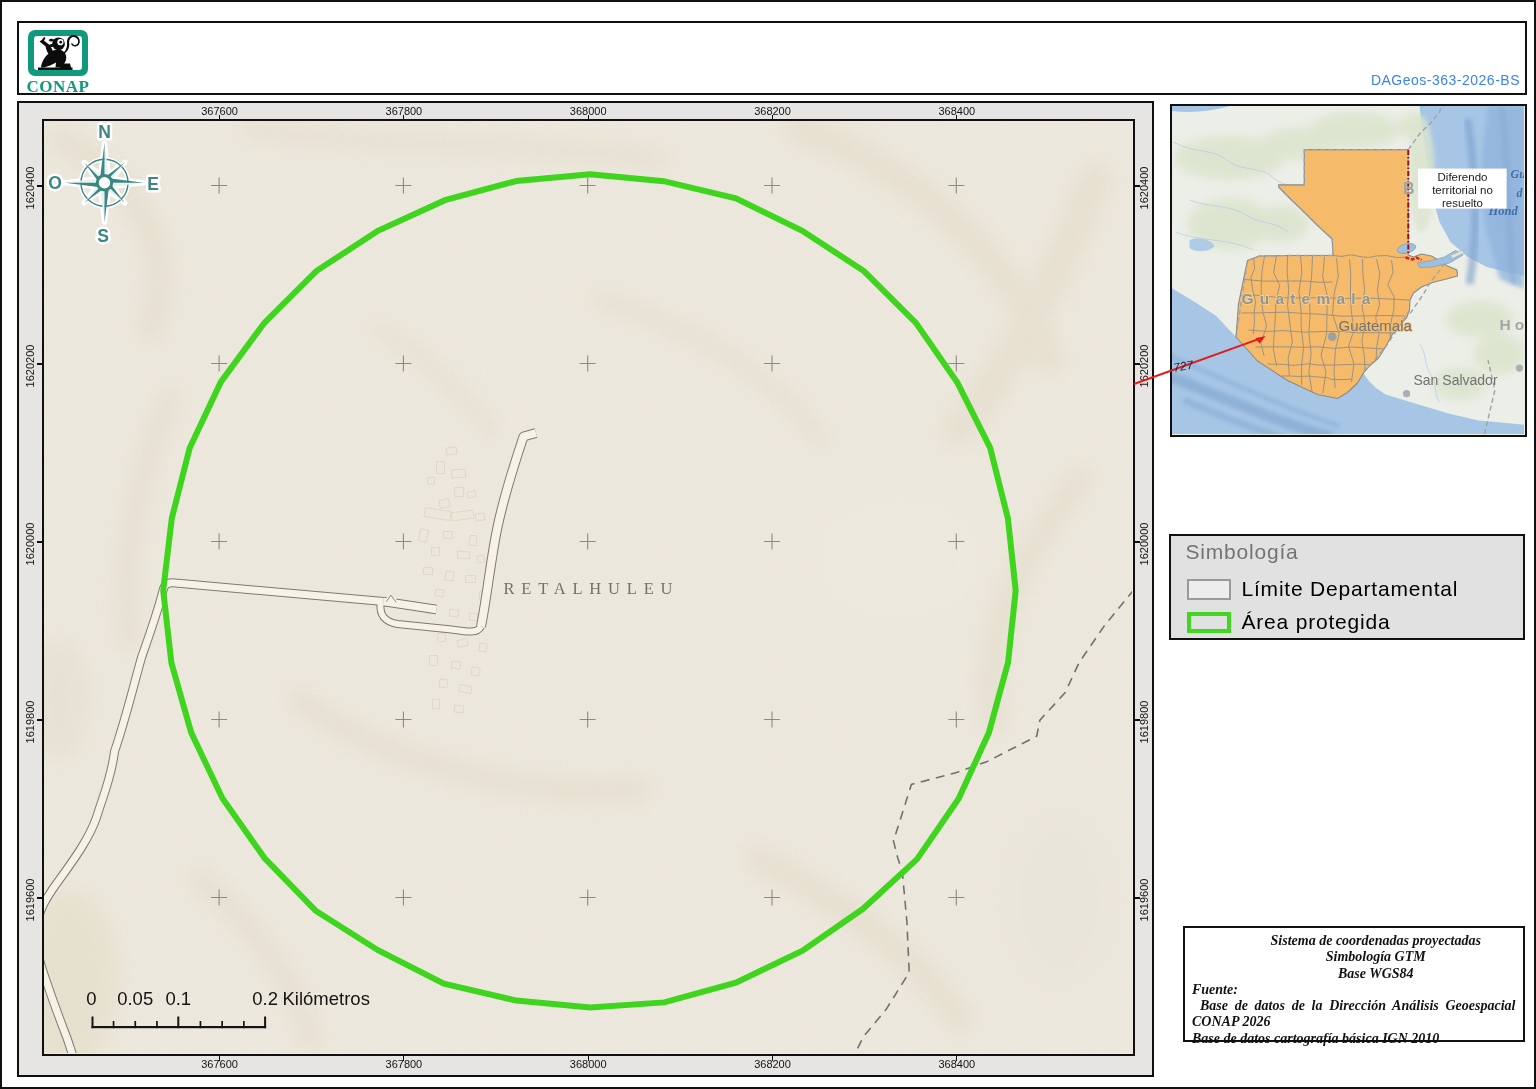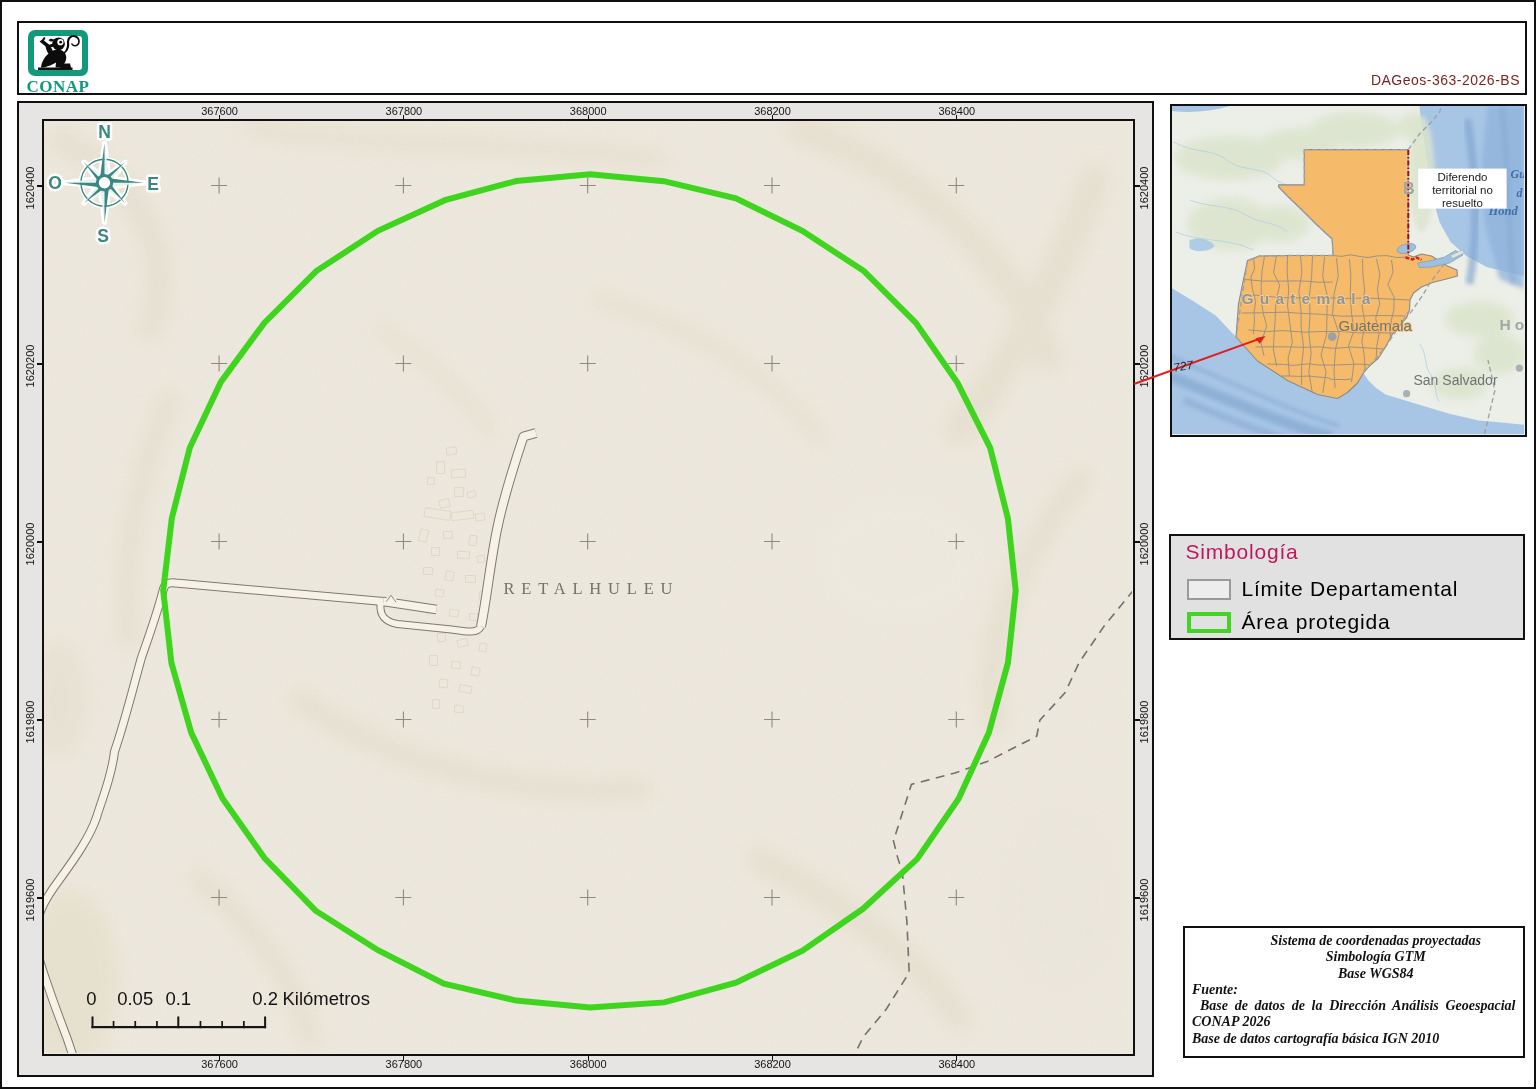--- a/index.html
+++ b/index.html
@@ -2,36 +2,36 @@
 <html><head>
 <meta charset="utf-8">
 <style>
   * { margin:0; padding:0; box-sizing:border-box; }
   html,body { width:1536px; height:1089px; background:#fff; font-family:"Liberation Sans",sans-serif; }
   body { position:relative; overflow:hidden; }
   .abs { position:absolute; }
   #pageborder { left:0; top:0; width:1536px; height:1089px; border:2.5px solid #101010; }
   #header { left:17px; top:21px; width:1510px; height:73.5px; border:2.5px solid #101010; background:#fff; }
   #title { left:0; right:0; top:5px; text-align:center; font-size:27px; letter-spacing:2.3px; color:#3CA42B; }
-  #dageos { right:5px; top:49px; font-size:14px; color:#7f1d1d; letter-spacing:0.5px; }
+  #dageos { right:5px; top:49px; font-size:14px; color:#3b82f6; letter-spacing:0.5px; }
   #mapouter { left:17px; top:101px; width:1136.5px; height:975.5px; border:2.5px solid #101010; background:#E7E5E3; }
   #mapinner { left:42px; top:119px; width:1092.5px; height:937px; border:2.5px solid #101010; background:#F0EBE0; overflow:hidden; }
   .coordt { top:105px; width:80px; margin-left:-40px; text-align:center; font-size:11px; color:#141414; }
   .coordb { top:1058px; width:80px; margin-left:-40px; text-align:center; font-size:11px; color:#141414; }
   .coordl { left:29.5px; width:80px; margin-left:-40px; text-align:center; font-size:11px; color:#141414; transform:rotate(-90deg); transform-origin:center; }
   .coordr { left:1144px; width:80px; margin-left:-40px; text-align:center; font-size:11px; color:#141414; transform:rotate(-90deg); transform-origin:center; }
   .tick { background:#101010; }
   #insetbox { left:1170px; top:103.5px; width:357px; height:333px; border:2.5px solid #101010; background:#EAEDE3; }
   #legend { left:1168.5px; top:533.5px; width:356.5px; height:106.5px; border:2.5px solid #111; background:#E1E1E1; }
-  #legtitle { left:15px; top:4px; font-size:21px; letter-spacing:0.8px; color:#be185d; }
+  #legtitle { left:15px; top:4px; font-size:21px; letter-spacing:0.8px; color:#737373; }
   .sw { left:16.5px; width:44px; height:21px; }
   #sw1 { top:43px; border:2px solid #9a9a9a; background:#ededed; }
   #sw2 { top:76px; border:4.5px solid #41D621; background:transparent; }
   .legtxt { left:71px; font-size:21px; letter-spacing:0.8px; color:#000000; }
-  #credits { left:1183px; top:926px; width:341.5px; height:132px; border:2.5px solid #101010; background:#fff;
+  #credits { left:1183px; top:926px; width:341.5px; height:116px; border:2.5px solid #101010; background:#fff;
              font-family:"Liberation Serif",serif; font-style:italic; font-weight:bold; font-size:14px; color:#111;
              padding:5px 7px 0 7px; line-height:16.3px; }
   .ctr { text-align:center; margin-left:44px; }
   .just { text-align:justify; text-align-last:justify;margin-left:8px; }
 </style>
 </head>
 <body>
   <div class="abs" id="pageborder"></div>
 
   <div class="abs" id="header">

